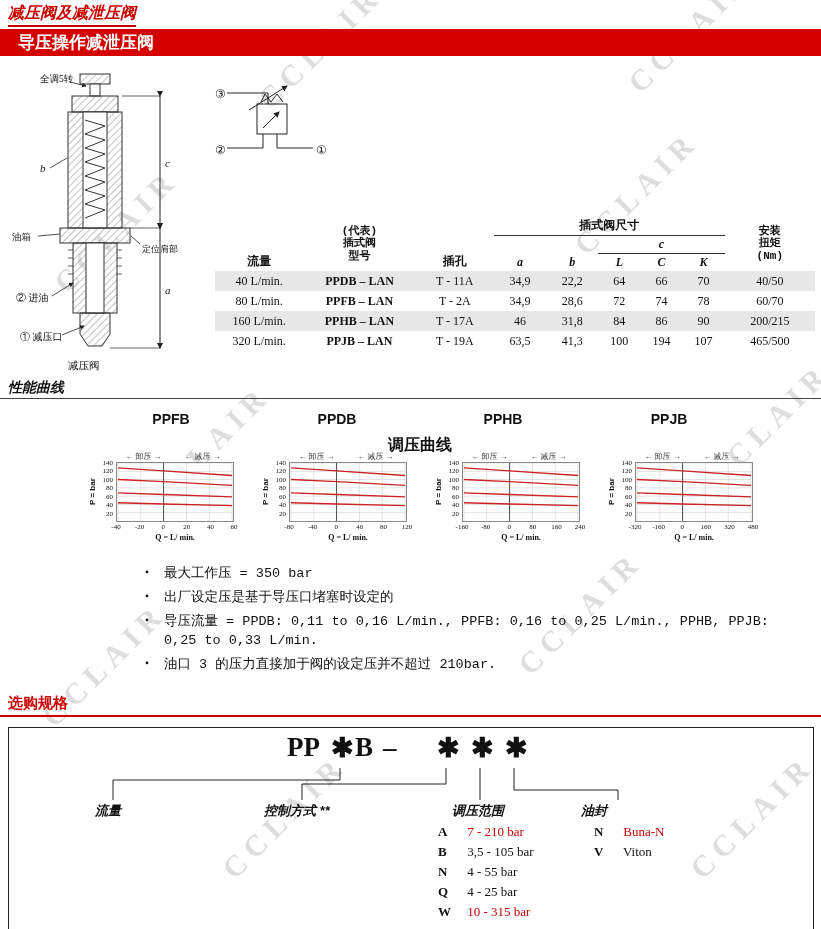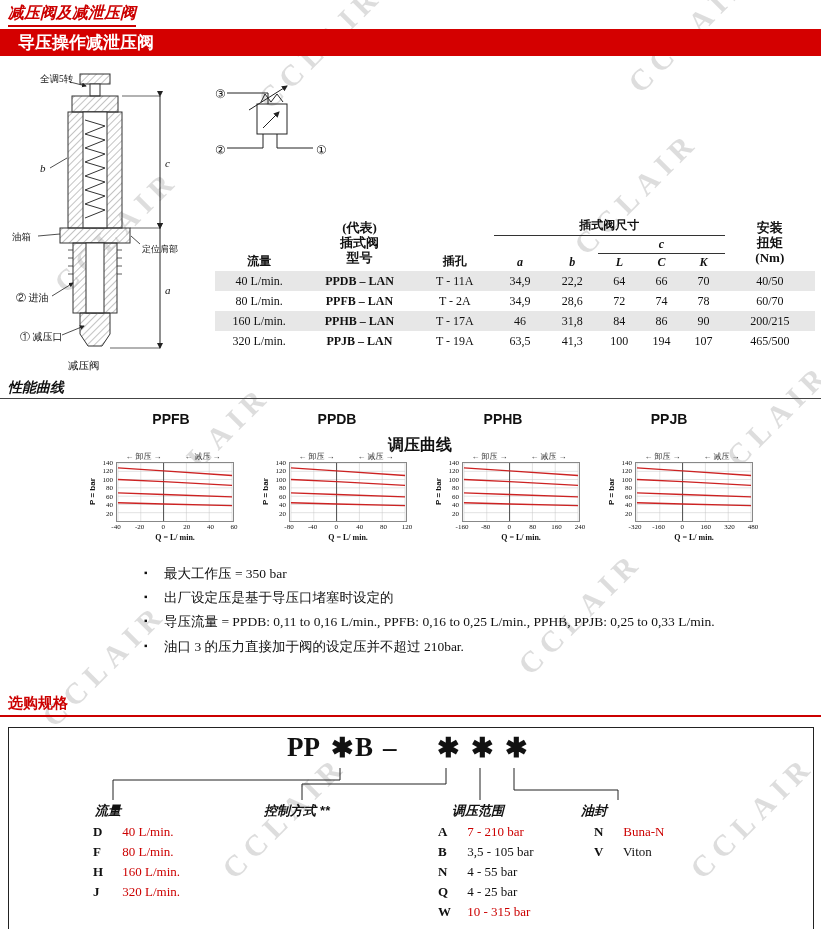--- a/index.html
+++ b/index.html
@@ -28,21 +28,21 @@
 
   
   .spec-table {
     position:absolute; left:215px; top:216px; width:600px; border-collapse:collapse;
     font-size:12px; text-align:center; table-layout:fixed;
   }
   .spec-table th { font-weight:bold; padding:1px 2px; }
   .spec-table td { padding:2.5px 2px; }
   .spec-table .group, .spec-table .sub-c { border-bottom:1px solid #333; }
   .spec-table th.dimletter { font-style:italic; }
-  .spec-table th.multi { white-space:pre-line; font-size:13px; line-height:1.15; vertical-align:middle; }
+  .spec-table th.multi { white-space:pre-line; font-size:11px; line-height:1.15; vertical-align:middle;font-family:Liberation Mono, monospace; }
   .spec-table th.vbottom { vertical-align:bottom; }
   .spec-table tbody tr.shade { background:#e7e7e7; }
   .spec-table td.model { font-weight:bold; }
 
   
   .perf-title { position:absolute; left:8px; top:379px; font-weight:bold; font-style:italic; font-size:14px; }
   .perf-rule { position:absolute; left:0; top:398px; width:821px; border-top:1px solid #444; }
   .chart-names {
     position:absolute; left:88px; top:411px; width:664px; display:grid;
     grid-template-columns:repeat(4,1fr); text-align:center; font-weight:bold; font-size:14px;
@@ -65,21 +65,21 @@
   }
   .yticks { position:relative; width:18px; height:60px; font-size:7px; }
   .yticks span { position:absolute; right:3px; }
   svg.plot { width:118px; height:60px; border:1px solid #888; background:#fff; display:block; }
   .xticks { position:relative; height:9px; margin-left:28px; width:118px; font-size:7px; }
   .xticks span { position:absolute; transform:translateX(-50%); top:1px; }
   .xlab { margin-left:28px; width:118px; text-align:center; font-size:8px; font-weight:bold; margin-top:2px; }
 
   
   .notes { position:absolute; left:142px; top:565px; width:648px; font-size:13.5px; }
-  .notes li { list-style:none; margin-bottom:6px; padding-left:22px; position:relative; line-height:1.35; }
+  .notes li { list-style:none; margin-bottom:6px; padding-left:22px; position:relative; line-height:1.35;font-family:Liberation Mono, monospace; }
   .notes li::before { content:"▪"; position:absolute; left:2px; top:1px; font-size:10px; }
 
   
   .order-title { position:absolute; left:8px; top:694px; color:#cc0000; font-weight:bold; font-size:15px; }
   .order-rule { position:absolute; left:0; top:715px; width:821px; border-top:2px solid #cc0000; }
   .order-box { position:absolute; left:8px; top:727px; width:806px; height:216px; border:1px solid #222; }
   .cp { position:absolute; top:4px; font-size:27px; font-weight:bold; }
   .connectors { position:absolute; left:0; top:0; width:806px; height:194px; pointer-events:none; }
   .ocol-h {
     position:absolute; top:74px; font-weight:bold; font-style:italic; font-size:13px;
@@ -494,38 +494,20 @@
     <path d="M437,40 L437,56 L293,56 L293,72" fill="none" stroke="#222"></path>
     <path d="M471,40 L471,72" fill="none" stroke="#222"></path>
     <path d="M505,40 L505,62 L609,62 L609,72" fill="none" stroke="#222"></path>
   </svg>
 
   <div class="ocol-h" style="left:86px">流量</div>
   <div class="ocol-h" style="left:255px">控制方式 **</div>
   <div class="ocol-h" style="left:443px">调压范围</div>
   <div class="ocol-h" style="left:572px">油封</div>
 
-  <div class="ocol" style="left:84px">
-    <div class="oitem">
-      <span class="ocode">D</span>
-      <span class="olabel red">40 L/min.</span>
-    </div>
-    <div class="oitem">
-      <span class="ocode">F</span>
-      <span class="olabel red">80 L/min.</span>
-    </div>
-    <div class="oitem">
-      <span class="ocode">H</span>
-      <span class="olabel red">160 L/min.</span>
-    </div>
-    <div class="oitem">
-      <span class="ocode">J</span>
-      <span class="olabel red">320 L/min.</span>
-    </div>
-  </div>
 
 
   <div class="ocol" style="left:429px">
     <div class="oitem">
       <span class="ocode">A</span>
       <span class="olabel red">7 - 210 bar</span>
     </div>
     <div class="oitem">
       <span class="ocode">B</span>
       <span class="olabel">3,5 - 105 bar</span>

